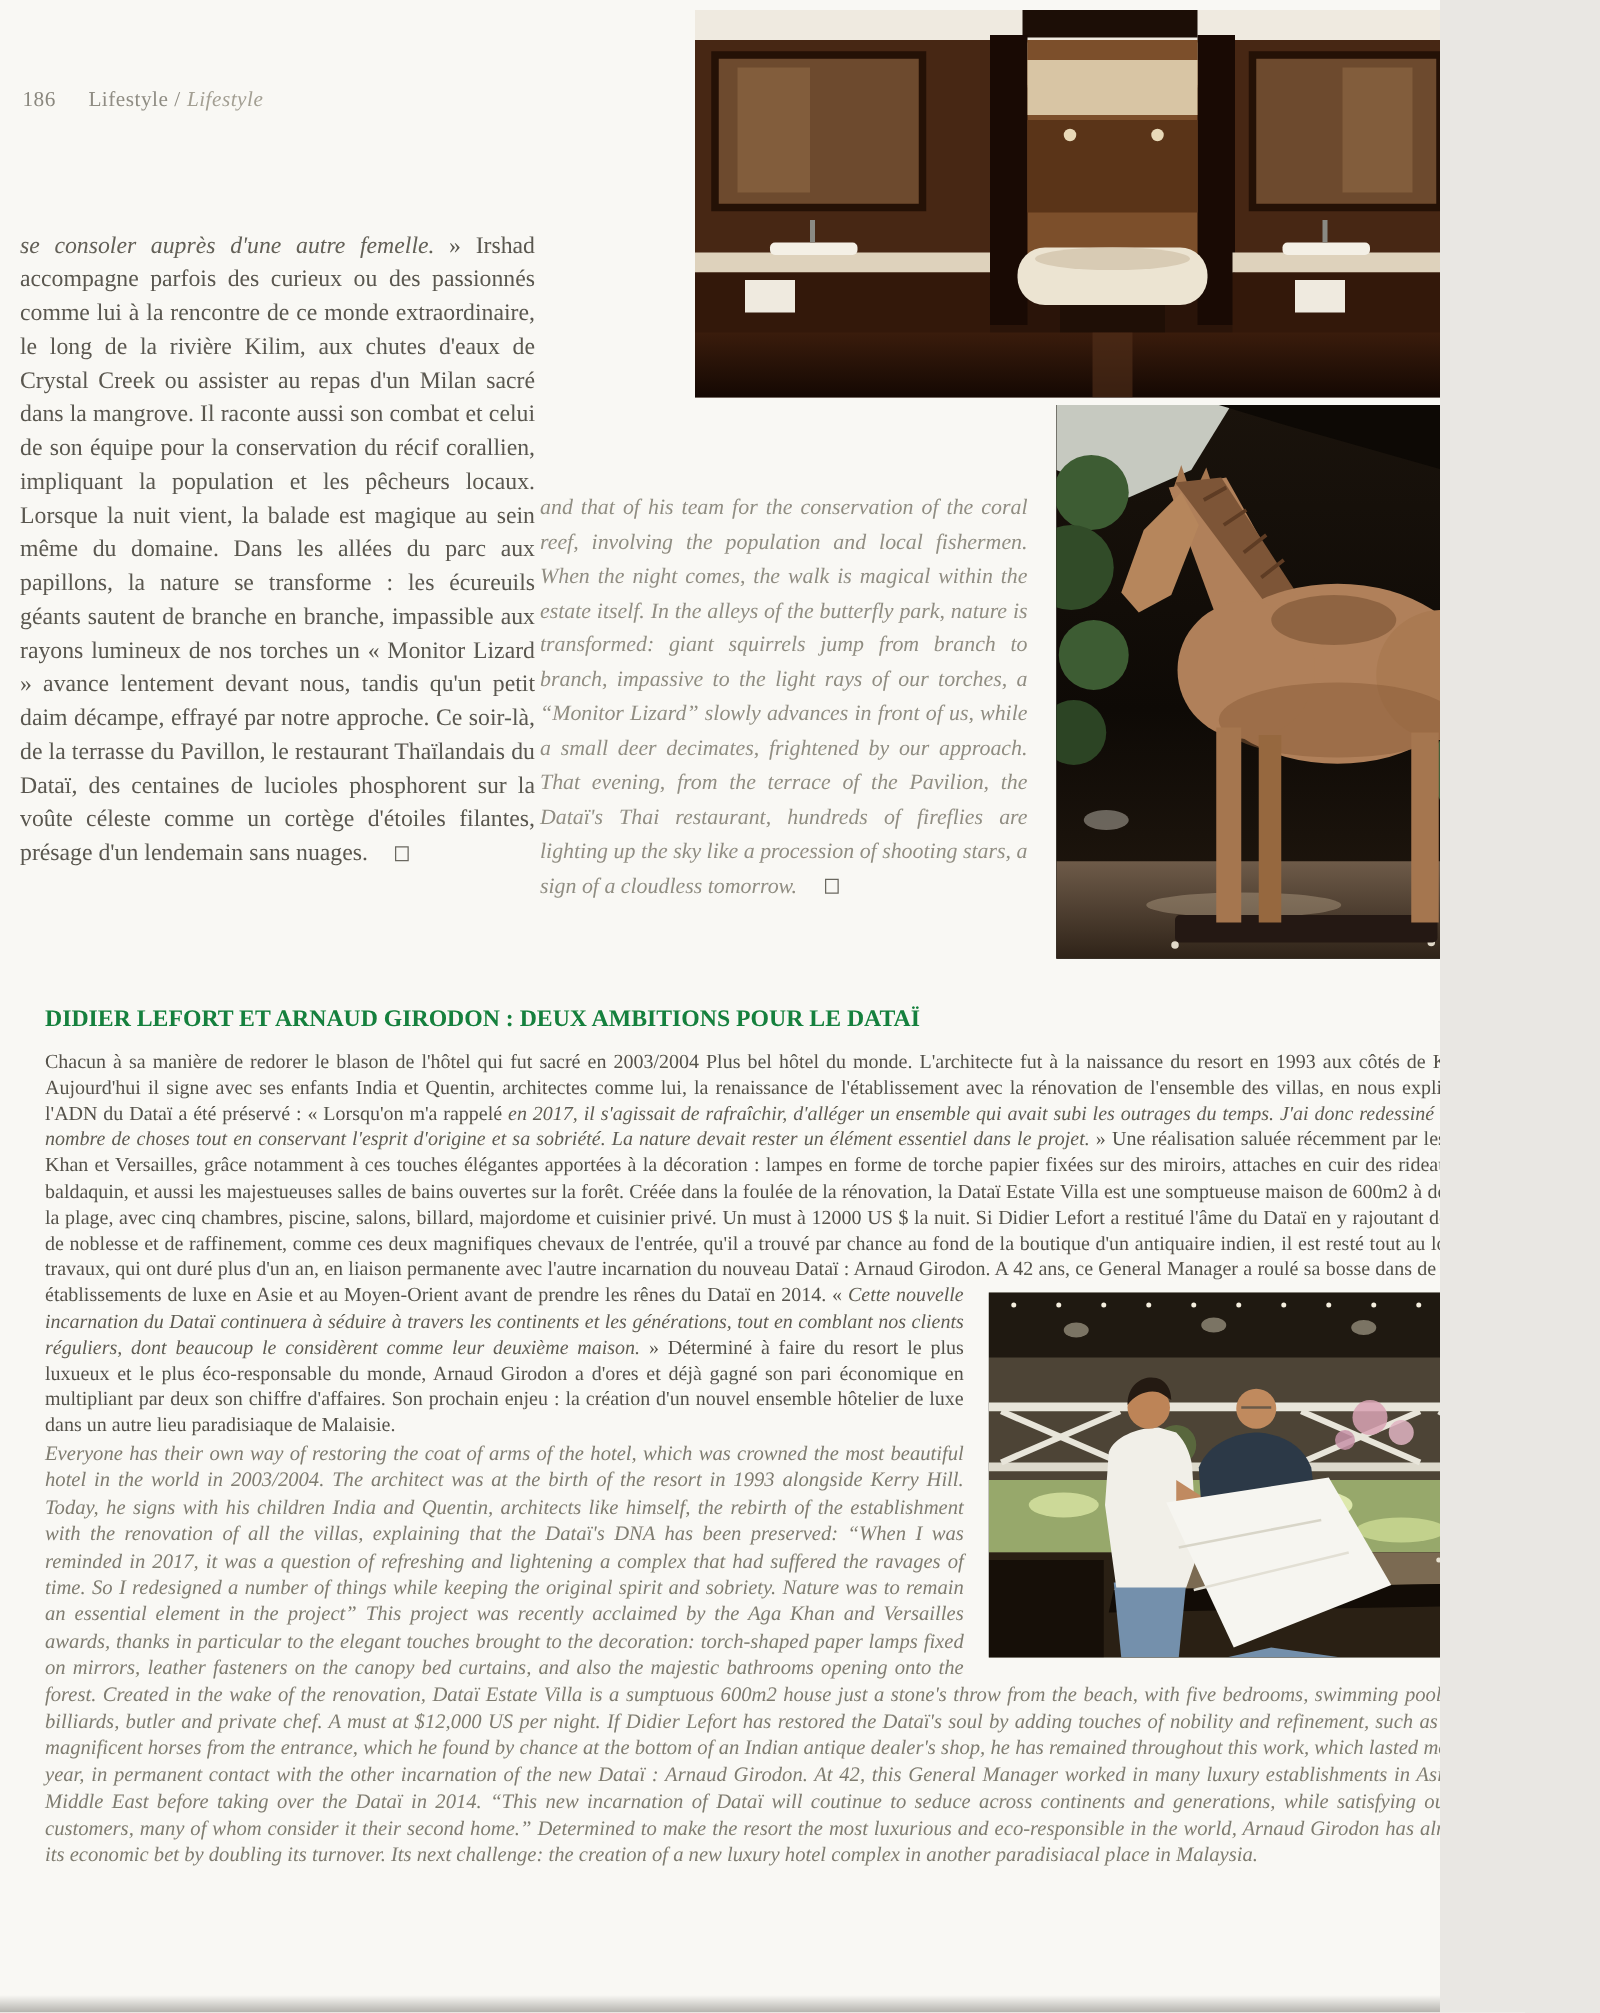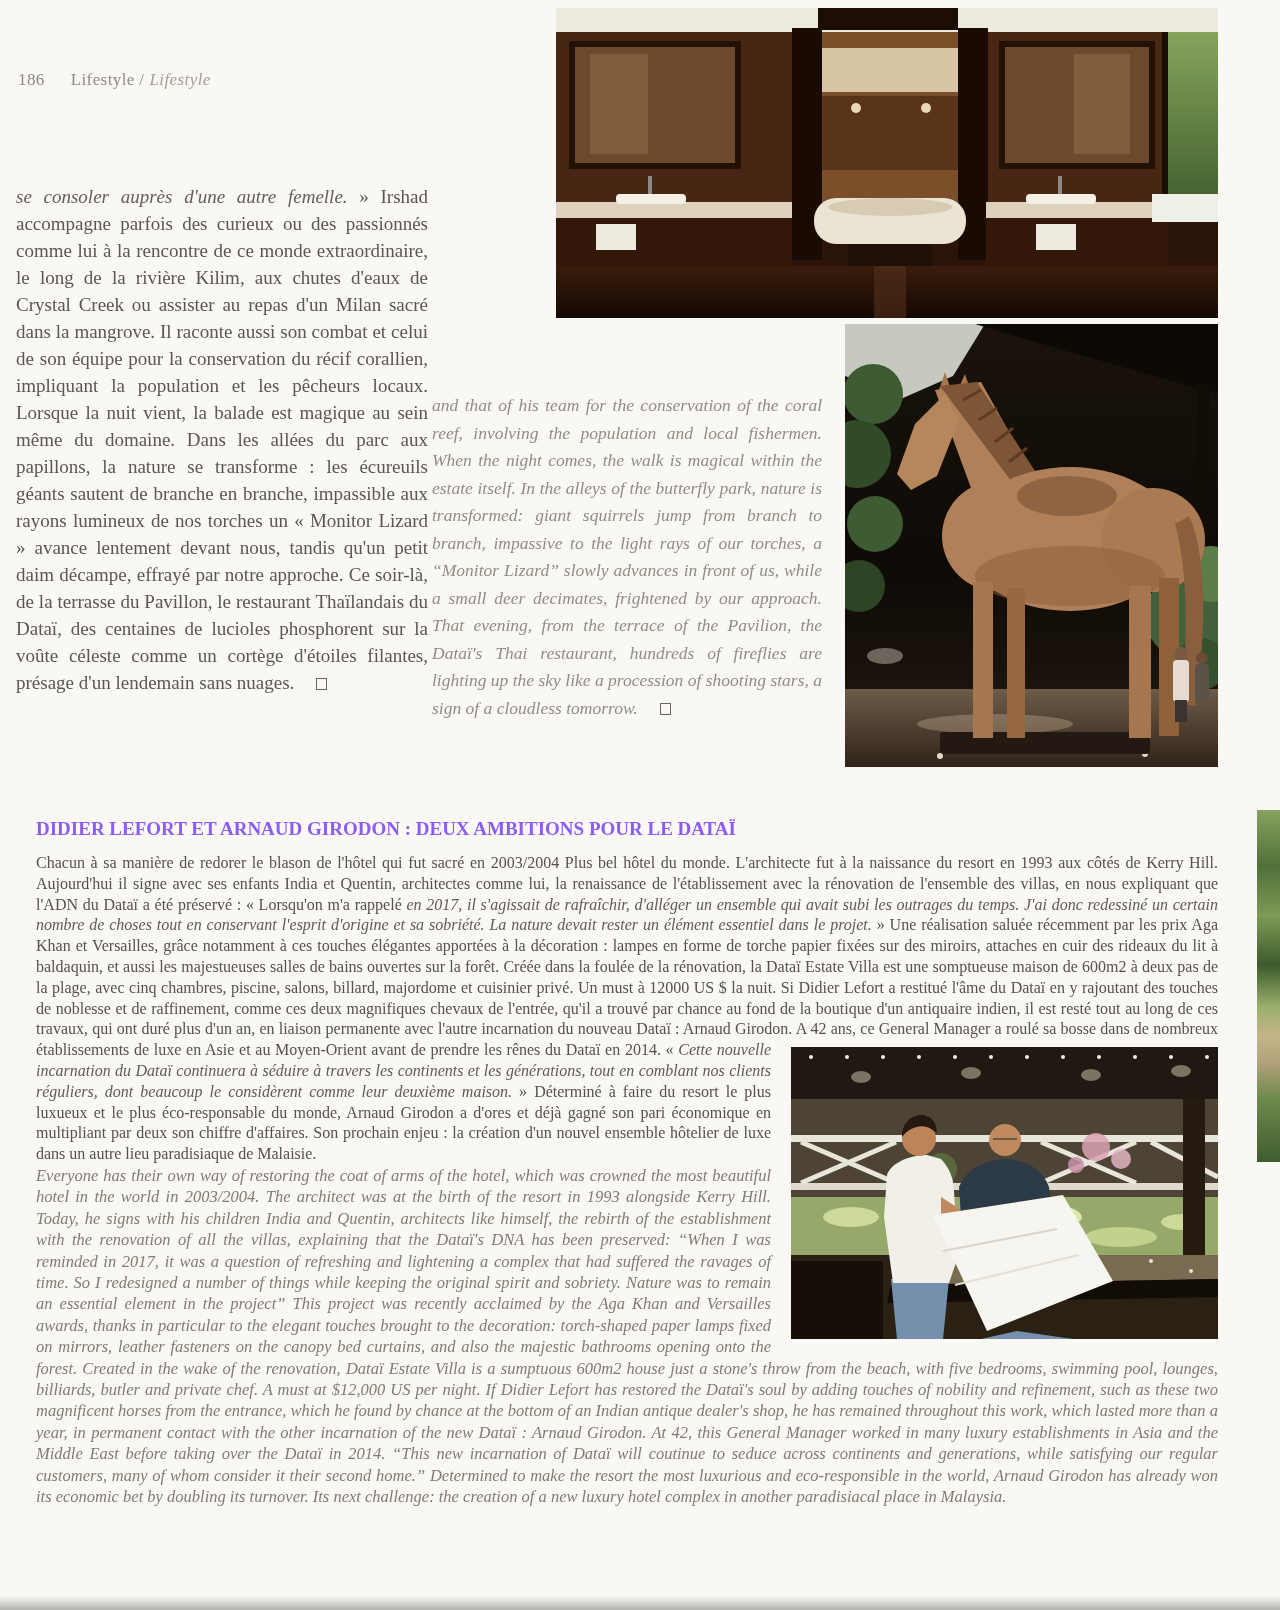--- a/index.html
+++ b/index.html
@@ -1,16 +1,16 @@
 <!DOCTYPE html>
 <html lang="fr"><head>
 <meta charset="utf-8">
 <style>
   html,body{margin:0;padding:0;background:#e9e7e3;}
-  .page{position:relative;width:1280px;height:1610px;background:#f9f8f4;overflow:hidden;
+  .page{position:relative;width:1152px;height:1610px;background:#f9f8f4;overflow:hidden;
         font-family:"Liberation Serif","DejaVu Serif",serif;color:#57544c;}
   
   .page-header{position:absolute;left:18px;top:70px;font-size:17px;color:#8f8c83;letter-spacing:.4px;}
   .page-header .num{margin-right:26px;color:#8a877e;}
   .page-header .tr{font-style:italic;color:#a39f93;margin-left:5px;}
   
   .fr-col{position:absolute;left:16px;top:183px;width:412px;font-size:19px;line-height:27px;
           text-align:justify;color:#5a574f;}
   .fr-col i{color:#636057;}
   .en-col{position:absolute;left:432px;top:392px;width:390px;font-size:17.5px;line-height:27.5px;
@@ -25,21 +25,21 @@
   .photo{position:absolute;overflow:hidden;background:#241309;}
   .photo.bathroom{left:556px;top:8px;width:662px;height:310px;}
   .photo.horse{left:845px;top:324px;width:373px;height:443px;background:#14100a;}
   .edge-photo{position:absolute;left:1257px;top:810px;width:23px;height:352px;
       background:linear-gradient(180deg,#86a45c 0%,#50703a 16%,#7d9b54 30%,#3c5a2e 44%,
                  #9bb06b 56%,#c3b488 64%,#b0a179 72%,#6d8a4c 82%,#3f5c30 100%);}
   .bottom-shadow{position:absolute;left:0;top:1596px;width:1280px;height:14px;
       background:linear-gradient(180deg,#f9f8f4,#b4b2ad);}
   
   .feature{position:absolute;left:36px;top:804px;width:1182px;}
-  .feature h2{margin:13px 0 12px 0;font-size:19px;line-height:24px;font-weight:bold;color:#8b5cf6;}
+  .feature h2{margin:0 0 12px 0;font-size:19px;line-height:24px;font-weight:bold;color:#15803d;}
   .feature .flow{overflow:visible;}
   .pusher{float:right;width:0;height:194px;}
   .photo.men{float:right;clear:right;position:relative;width:427px;height:292px;
              margin:0 0 10px 20px;background:#3f382c;}
   .feature .fr-body{margin:0;font-size:16px;line-height:20.8px;text-align:justify;color:#55524a;}
   .feature .fr-body i{color:#5f5c52;}
   .feature h3{margin:16px 0 5px 0;font-size:17px;line-height:21px;font-weight:bold;
               font-style:italic;color:#6b675c;}
   .feature .en-body{margin:0;font-size:16.5px;line-height:21.4px;text-align:justify;
                     font-style:italic;color:#7f7c70;}

